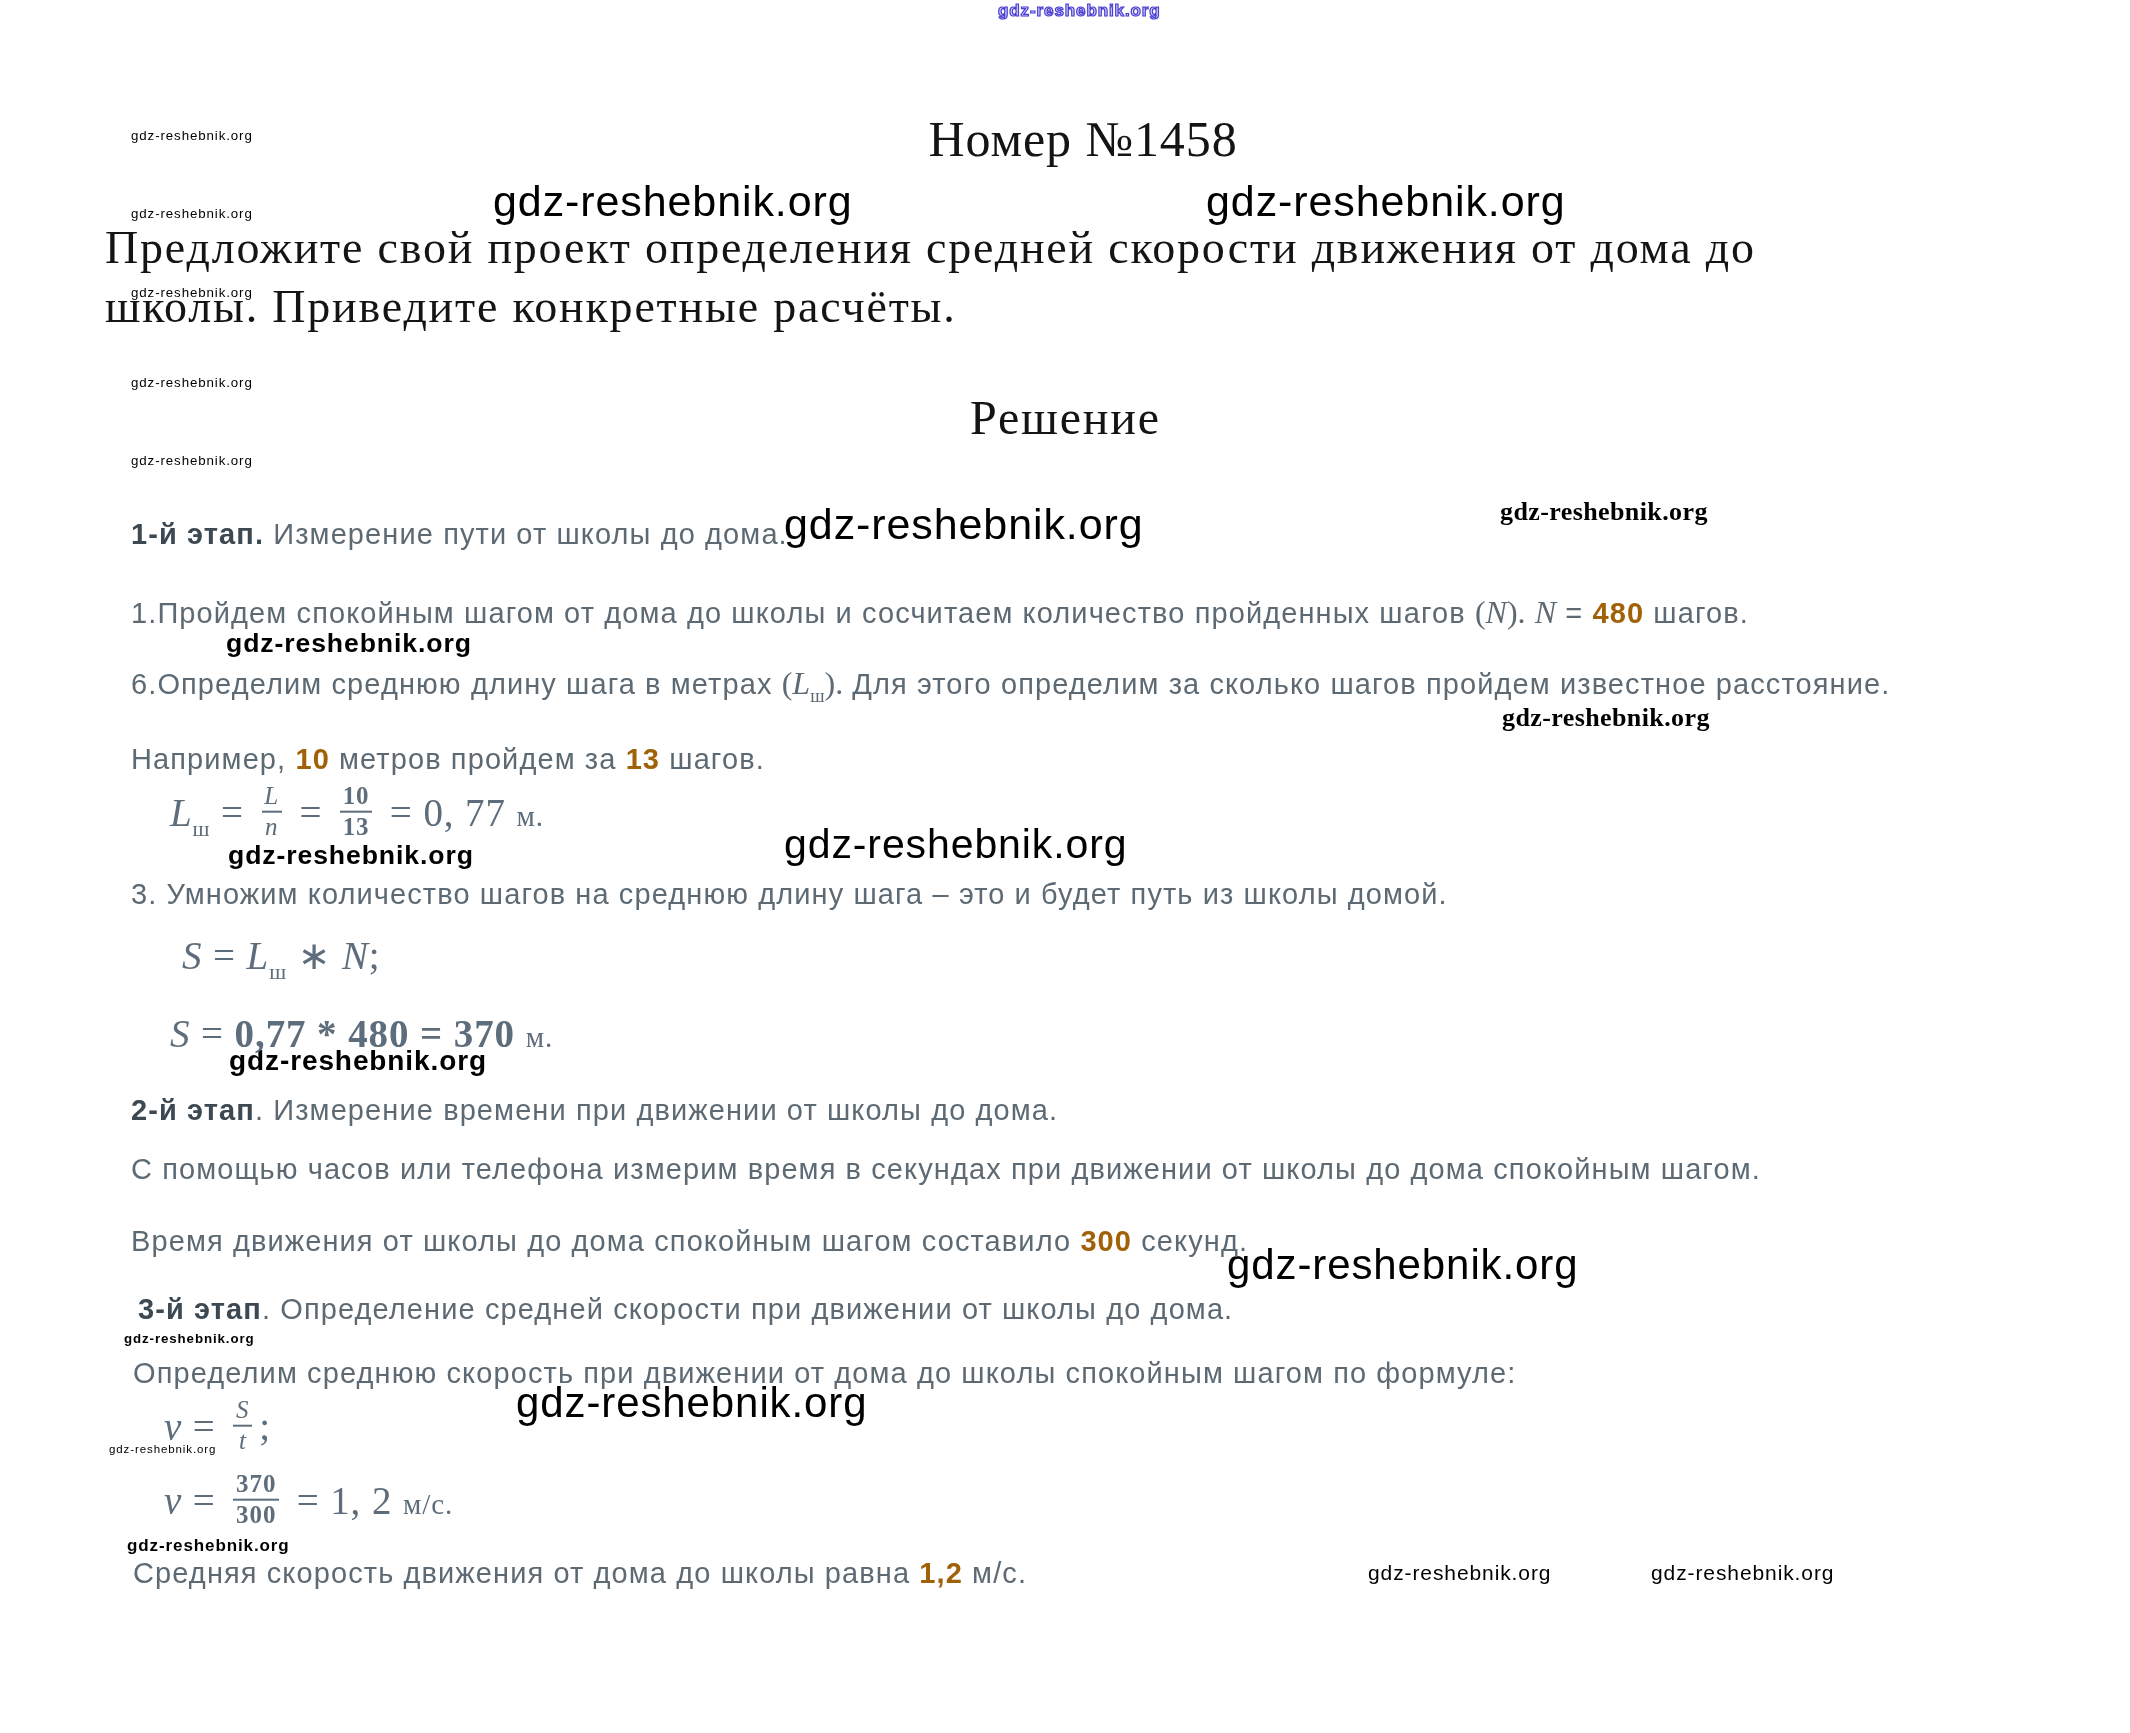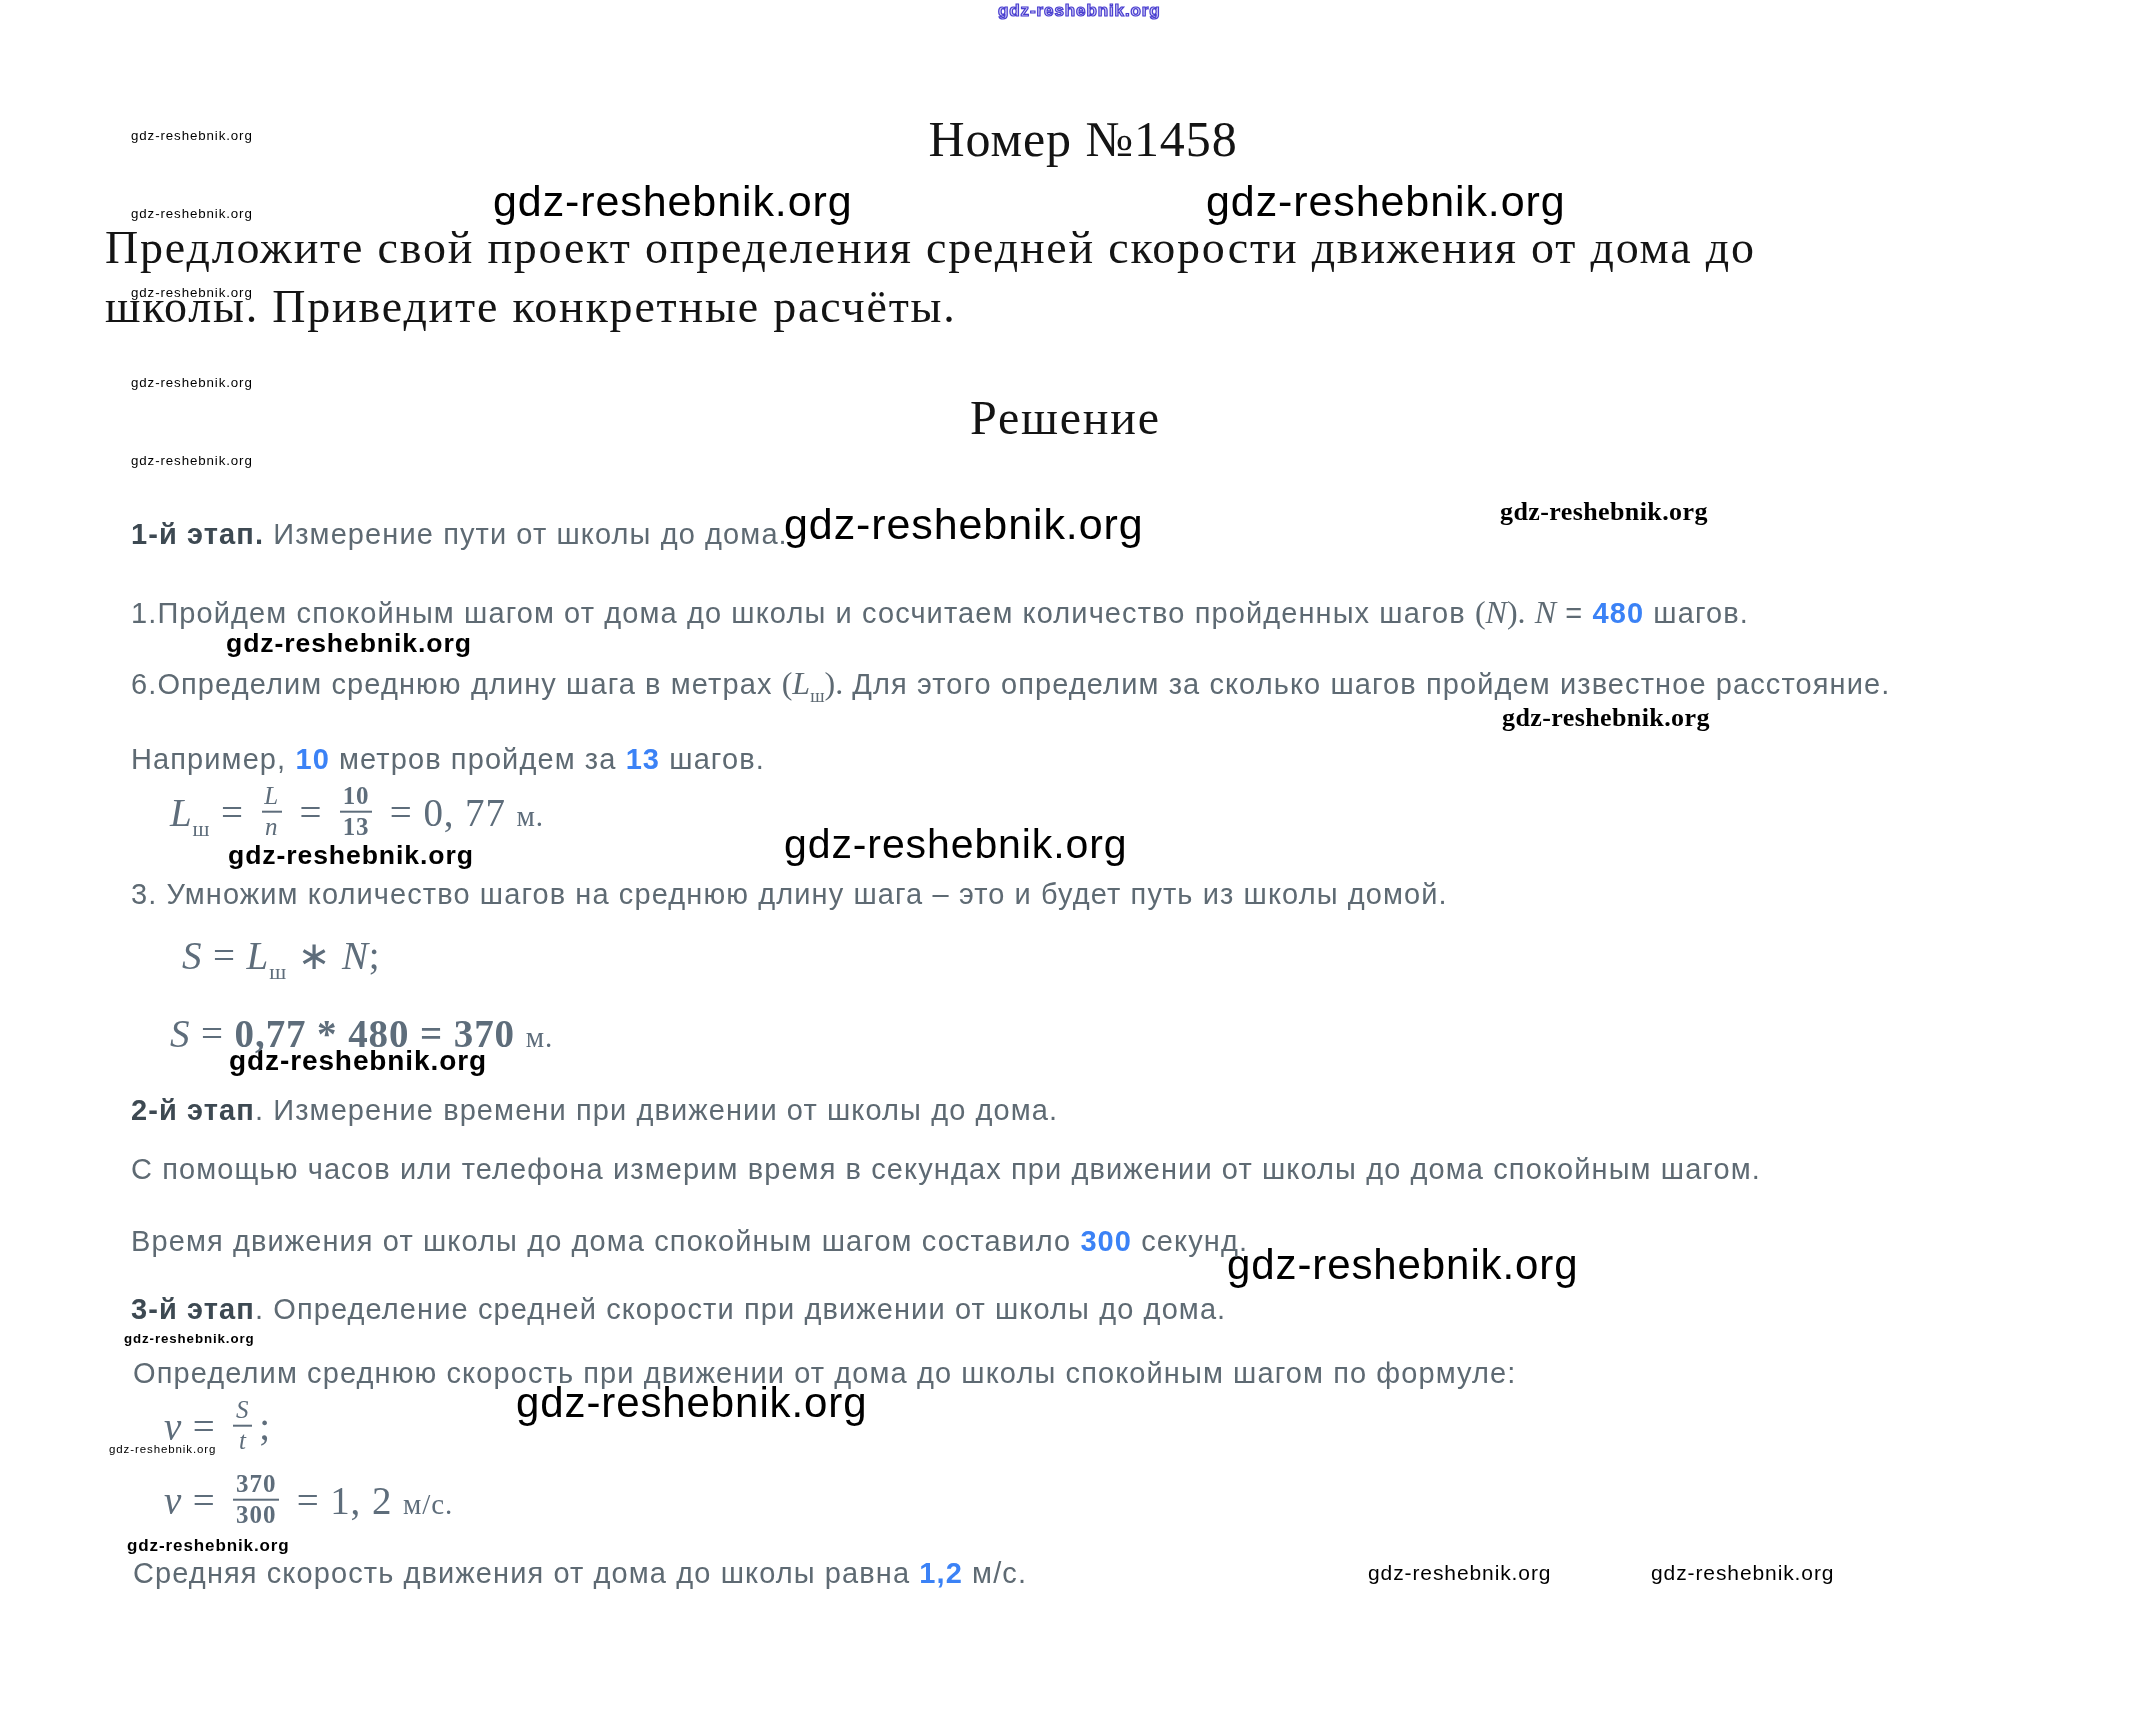--- a/index.html
+++ b/index.html
@@ -13,21 +13,21 @@
 
   
   .serif-h{position:absolute;font-family:"Liberation Serif",serif;color:#141414;white-space:nowrap;}
   #title{left:0;width:2118px;text-align:center;top:110px;font-size:50px;letter-spacing:0.9px;text-indent:48px;}
   #resh{left:0;width:2131px;text-align:center;top:390px;font-size:48px;letter-spacing:1.8px;}
   #problem{position:absolute;left:105px;top:218px;font-family:"Liberation Serif",serif;font-size:46px;line-height:59px;color:#141414;letter-spacing:1.8px;white-space:nowrap;}
 
   
   .line{position:absolute;font-size:29px;letter-spacing:1.1px;color:#5e6a73;white-space:nowrap;}
   .line .lbl{font-weight:700;color:#3d4952;}
-  .line .b{font-weight:700;color:#3b82f6;}
+  .line .b{font-weight:700;color:#a16207;}
   .line .mit{font-family:"Liberation Serif",serif;font-style:italic;font-size:32px;letter-spacing:0;}
   .line .mser{font-family:"Liberation Serif",serif;font-size:32px;letter-spacing:0;}
   .line .msub2{font-family:"Liberation Serif",serif;font-size:18.6px;vertical-align:-8px;letter-spacing:0;}
 
   
   .formula{position:absolute;font-family:"Liberation Serif",serif;font-size:39px;color:#5e6d7b;white-space:nowrap;letter-spacing:0.9px;margin-left:37px;}
   .formula .it{font-style:italic;}
   .formula .b{font-weight:700;}
   .formula .msub{font-size:22px;vertical-align:-9.8px;}
   .formula .unit{font-size:29px;}
@@ -42,21 +42,21 @@
   #l2{left:131px;top:594px;}
   #l3{left:131px;top:665px;}
   #l4{left:131px;top:743px;}
   #f1{left:133px;top:787px;}
   #l5{left:131px;top:878px;}
   #f2{left:145px;top:933px;}
   #f3{left:133px;top:1011px;}
   #l6{left:131px;top:1094px;text-align:right;}
   #l7{left:131px;top:1153px;}
   #l8{left:131px;top:1225px;}
-  #l9{left:131px;top:1293px;}
+  #l9{left:138px;top:1293px;}
   #l10{left:133px;top:1357px;}
   #f4{left:127px;top:1401px;}
   #f5{left:127px;top:1475px;}
   #l11{left:133px;top:1557px;}
 </style>
 </head>
 <body>
 
 <div class="page">
   <div id="wm-layer">

